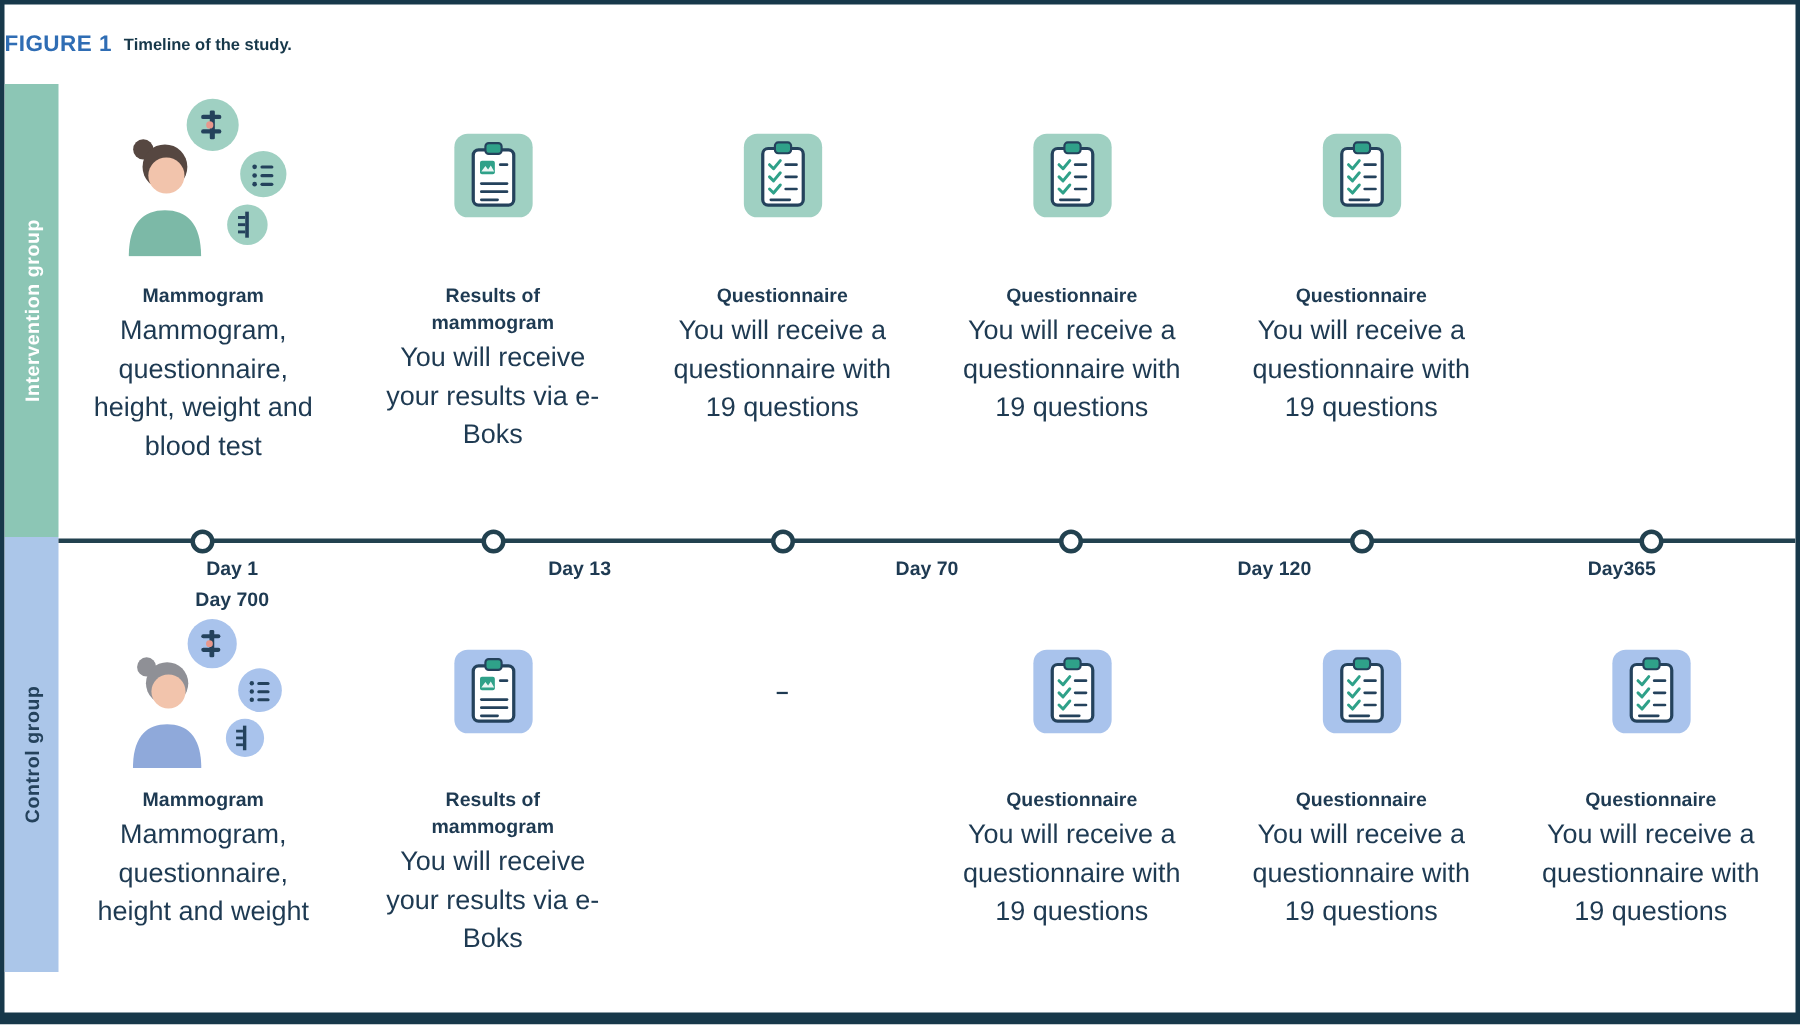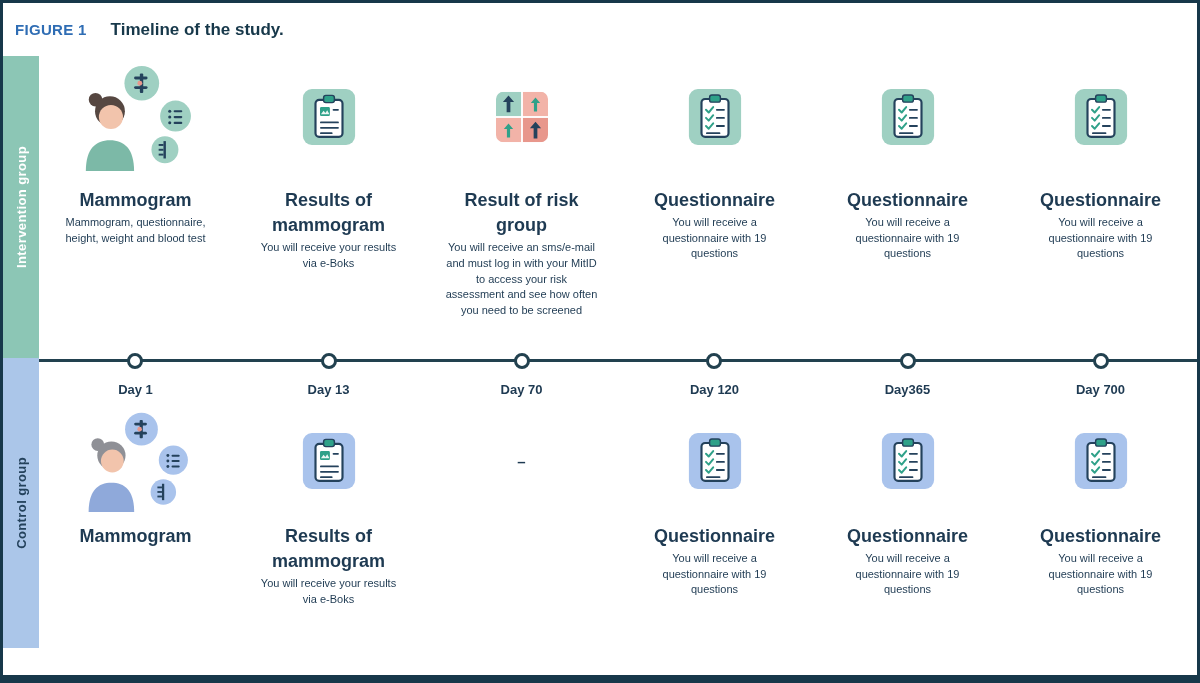--- a/index.html
+++ b/index.html
@@ -9,23 +9,23 @@
     position:relative;
     width:1200px; height:683px;
     background:#ffffff;
     border:3px solid #17384a;
     border-bottom-width:8px;
     color:#1e3a52;
     overflow:hidden;
   }
 
   
-  .header { height:53px; display:flex; align-items:center; padding-left:12px; gap:24px; }
+  .header { height:53px; display:flex; align-items:center; padding-left:0; gap:8px; }
   .fig-label { color:#2f6db4; font-weight:bold; font-size:15px; letter-spacing:0.3px; }
-  .fig-title { color:#17384a; font-weight:bold; font-size:17px; }
+  .fig-title { color:#17384a; font-weight:bold; font-size:11px; }
 
   
   .row { display:flex; }
   .row-intervention { height:302px; }
   .row-control { height:290px; }
 
   .sidebar { width:36px; flex:0 0 36px; display:flex; align-items:center; justify-content:center; }
   .sidebar-teal { background:#8cc6b5; }
   .sidebar-blue { background:#abc6e9; }
   .sidebar span {
@@ -35,26 +35,26 @@
   .sidebar-teal span { color:#ffffff; }
   .sidebar-blue span { color:#24425c; }
 
   .cells { flex:1; display:grid; grid-template-columns:repeat(6,1fr); }
   .cell { display:flex; flex-direction:column; align-items:center; text-align:center; padding:0 10px; }
 
   .icon-box { display:flex; align-items:center; justify-content:center; }
   .row-intervention .icon-box { height:118px; margin-top:2px; }
   .cells-control .icon-box { height:102px; }
 
-  .heading { font-weight:bold; font-size:18px; line-height:1.4; margin-top:12px; max-width:140px; color:#1e3a52; }
-  .body { font-size:11px; line-height:1.42; margin-top:2px; max-width:152px; color:#1e3a52; }
+  .heading { font-weight:bold; font-size:13px; line-height:1.4; margin-top:12px; max-width:140px; color:#1e3a52; }
+  .body { font-size:18px; line-height:1.42; margin-top:2px; max-width:152px; color:#1e3a52; }
   .dash { font-size:15px; font-weight:bold; color:#1e3a52; }
 
   .control-content { flex:1; display:flex; flex-direction:column; }
-  .days { display:grid; grid-template-columns:repeat(6,1fr); height:52px; align-items:center; padding-top:10px; }
+  .days { display:grid; grid-template-columns:repeat(5,1fr); height:52px; align-items:center; padding-top:10px; }
   .day { text-align:center; font-weight:bold; font-size:13px; color:#1e3a52; }
 
   
   .timeline-line { position:absolute; left:36px; right:0; top:356px; height:3px; background:#22414f; }
   .dot {
     position:absolute; top:349.5px; width:16px; height:16px;
     background:#ffffff; border:3px solid #22414f; border-radius:50%;
   }
   .dot-1 { left:calc(36px + (100% - 36px)*0.083333 - 8px); }
   .dot-2 { left:calc(36px + (100% - 36px)*0.250000 - 8px); }
@@ -167,29 +167,20 @@
       <div class="cell">
         <div class="icon-box">
           <svg class="icon teal" width="54" height="58" viewBox="0 0 60 64">
               <use href="#sym-results"></use>
             </svg>
         </div>
         <div class="heading">Results of mammogram</div>
         <div class="body">You will receive your results via e-Boks</div>
       </div>
 
-      <div class="cell">
-        <div class="icon-box">
-          <svg class="icon teal" width="56" height="54" viewBox="0 0 60 58">
-              <use href="#sym-risk"></use>
-            </svg>
-        </div>
-        <div class="heading">Result of risk group</div>
-        <div class="body">You will receive an sms/e-mail and must log in with your MitID to access your risk assessment and see how often you need to be screened</div>
-      </div>
 
       <div class="cell">
         <div class="icon-box">
           <svg class="icon teal" width="54" height="58" viewBox="0 0 60 64">
               <use href="#sym-questionnaire"></use>
             </svg>
         </div>
         <div class="heading">Questionnaire</div>
         <div class="body">You will receive a questionnaire with 19 questions</div>
       </div>
@@ -234,20 +225,21 @@
 
       <div class="cells cells-control">
 
         <div class="cell">
           <div class="icon-box">
             <svg class="icon blue" width="110" height="102" viewBox="0 0 120 112">
                 <use href="#sym-person"></use>
               </svg>
           </div>
           <div class="heading">Mammogram</div>
+          <div class="body">Mammogram, questionnaire, height and weight</div>
         </div>
 
         <div class="cell">
           <div class="icon-box">
             <svg class="icon blue" width="54" height="58" viewBox="0 0 60 64">
                 <use href="#sym-results"></use>
               </svg>
           </div>
           <div class="heading">Results of mammogram</div>
           <div class="body">You will receive your results via e-Boks</div>

